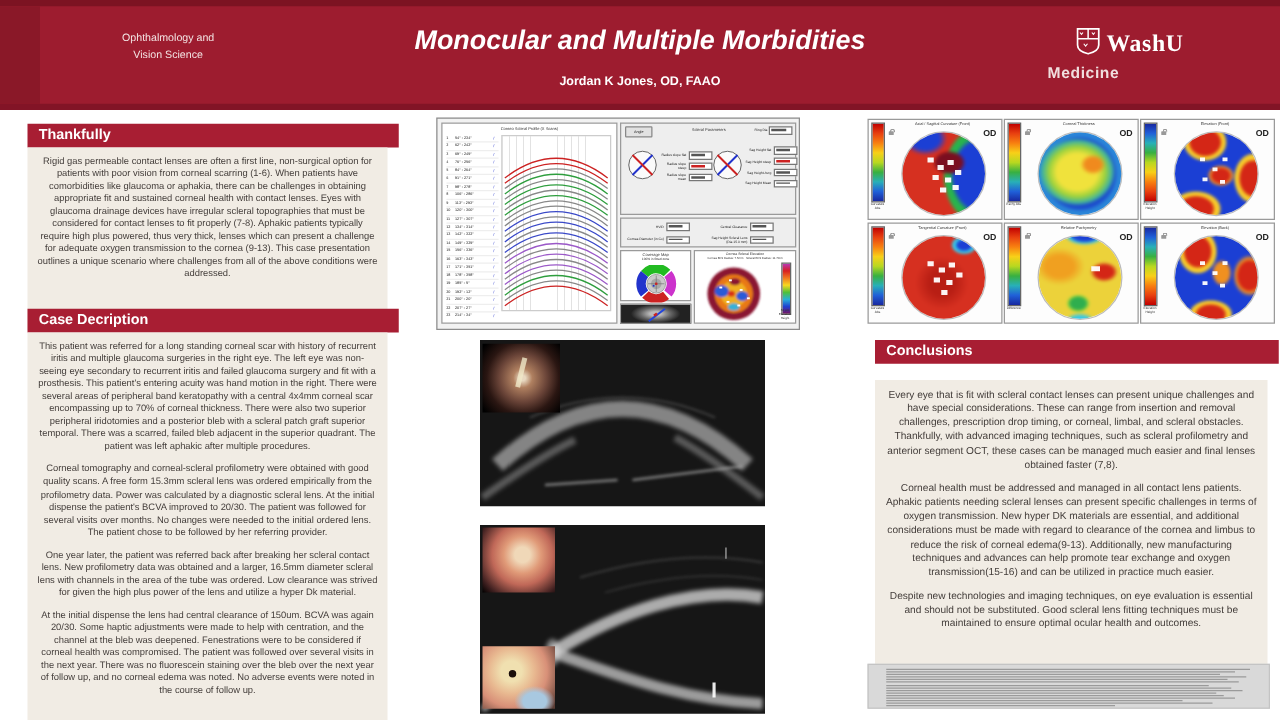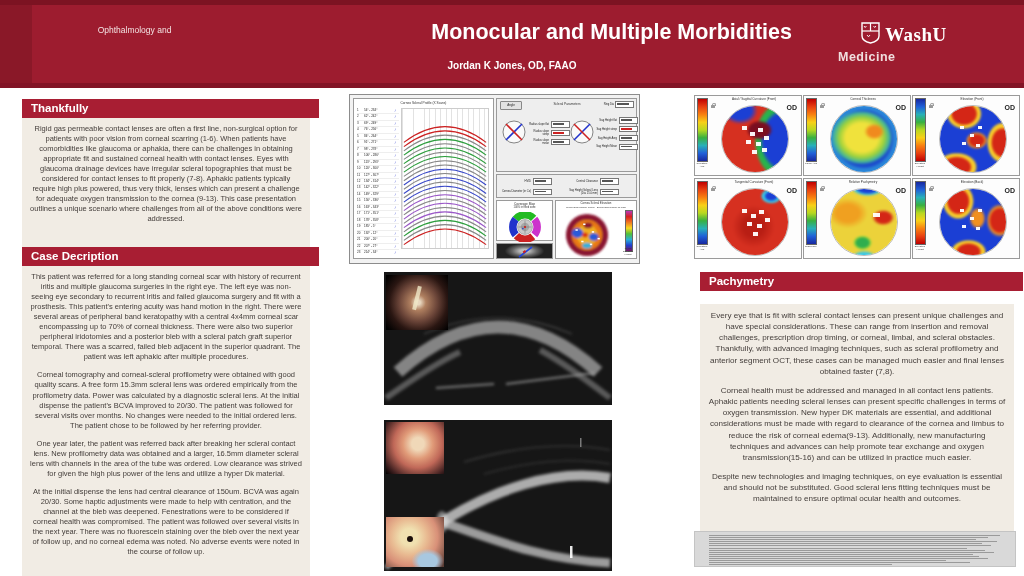--- a/index.html
+++ b/index.html
@@ -6,21 +6,21 @@
   #poster{position:relative;width:1024px;height:576px;background:#ffffff;overflow:hidden;
     font-family:"Liberation Sans",sans-serif;}
   .abs{position:absolute;}
 
   
   #banner{left:0;top:0;width:1024px;height:88px;background:#9d1c2f;}
   #banner .topstrip{left:0;top:0;width:1024px;height:5px;background:#7c1322;}
   #banner .botstrip{left:0;top:83px;width:1024px;height:5px;background:#821426;}
   #banner .leftstrip{left:0;top:5px;width:32px;height:78px;background:#8a1828;}
   #dept{left:42px;top:24px;width:185px;text-align:center;color:#f3e3e3;font-size:8.5px;line-height:1.55;}
-  #title{left:232px;top:20px;width:560px;text-align:right;color:#ffffff;font-size:21.5px;font-weight:bold;}
+  #title{left:232px;top:20px;width:560px;text-align:center;color:#ffffff;font-size:21.5px;font-weight:bold;font-style:italic;}
   #author{left:232px;top:60px;width:560px;text-align:center;color:#ffffff;font-size:10px;font-weight:bold;}
   #logo{left:838px;top:22px;width:132px;color:#fff;font-weight:bold;}
   #logo .row1{display:flex;align-items:center;justify-content:center;gap:5px;}
   #wordmark{font-family:"Liberation Serif",serif;font-size:19px;letter-spacing:.5px;}
   #medicine{font-size:12.5px;color:#f0dede;margin-top:2px;letter-spacing:.5px;}
 
   
   .sec-h{background:#a81e33;color:#fff;font-weight:bold;font-size:11.5px;line-height:19px;height:19px;padding-left:9px;}
   .sec-b{background:#f1ece4;color:#433d3a;font-size:7.5px;line-height:1.34;text-align:center;padding:6px 8px;box-sizing:border-box;}
   .sec-b p{margin:0 0 8px 0;}
@@ -148,20 +148,21 @@
 <body>
 
 <div id="poster">
 
   <div id="banner" class="abs">
     <div class="topstrip abs"></div>
     <div class="leftstrip abs"></div>
     <div class="botstrip abs"></div>
     <div id="dept" class="abs">
       <div>Ophthalmology and</div>
+      <div>Vision Science</div>
     </div>
     <div id="title" class="abs">Monocular and Multiple Morbidities</div>
     <div id="author" class="abs">Jordan K Jones, OD, FAAO</div>
     <div id="logo" class="abs">
       <div class="row1">
         <span>
           <svg width="19" height="22" viewBox="0 0 19 22">
             <path d="M1,1 h17 v13 q0,5 -8.5,7 q-8.5,-2 -8.5,-7 z" fill="none" stroke="#fff" stroke-width="1.4"></path>
             <line x1="1" y1="9" x2="18" y2="9" stroke="#fff" stroke-width="1.2"></line>
             <line x1="9.5" y1="1" x2="9.5" y2="9" stroke="#fff" stroke-width="1.2"></line>
@@ -577,21 +578,21 @@
         <div class="map-title">Elevation (Back)</div>
         <span class="od">OD</span>
         <span class="lock-icon"></span>
         <div class="blob-wrap">
           <div class="blob"></div>
           <div class="chips"></div>
         </div>
       </div>
     </div>
 
-  <div id="conc-h" class="abs sec-h">Pachymetry</div>
+  <div id="conc-h" class="abs sec-h">Conclusions</div>
   <div id="conc-b" class="abs sec-b">
     <p>Every eye that is fit with scleral contact lenses can present unique challenges and have special considerations.  These can range from insertion and removal challenges, prescription drop timing, or corneal, limbal, and scleral obstacles.  Thankfully, with advanced imaging techniques, such as scleral profilometry and anterior segment OCT, these cases can be managed much easier and final lenses obtained faster (7,8).</p>
     <p>Corneal health must be addressed and managed in all contact lens patients.  Aphakic patients needing scleral lenses can present specific challenges in terms of oxygen transmission.  New hyper DK materials are essential, and additional considerations must be made with regard to clearance of the cornea and limbus to reduce the risk of corneal edema(9-13).  Additionally, new manufacturing techniques and advances can help promote tear exchange and oxygen transmission(15-16) and can be utilized in practice much easier.</p>
     <p>Despite new technologies and imaging techniques, on eye evaluation is essential and should not be substituted.  Good scleral lens fitting techniques must be maintained to ensure optimal ocular health and outcomes.</p>
   </div>
 
   <div id="refs" class="abs">
       <div class="ref-line" style="width: 97%;"></div>
       <div class="ref-line" style="width: 93%;"></div>
       <div class="ref-line" style="width: 89%;"></div>

